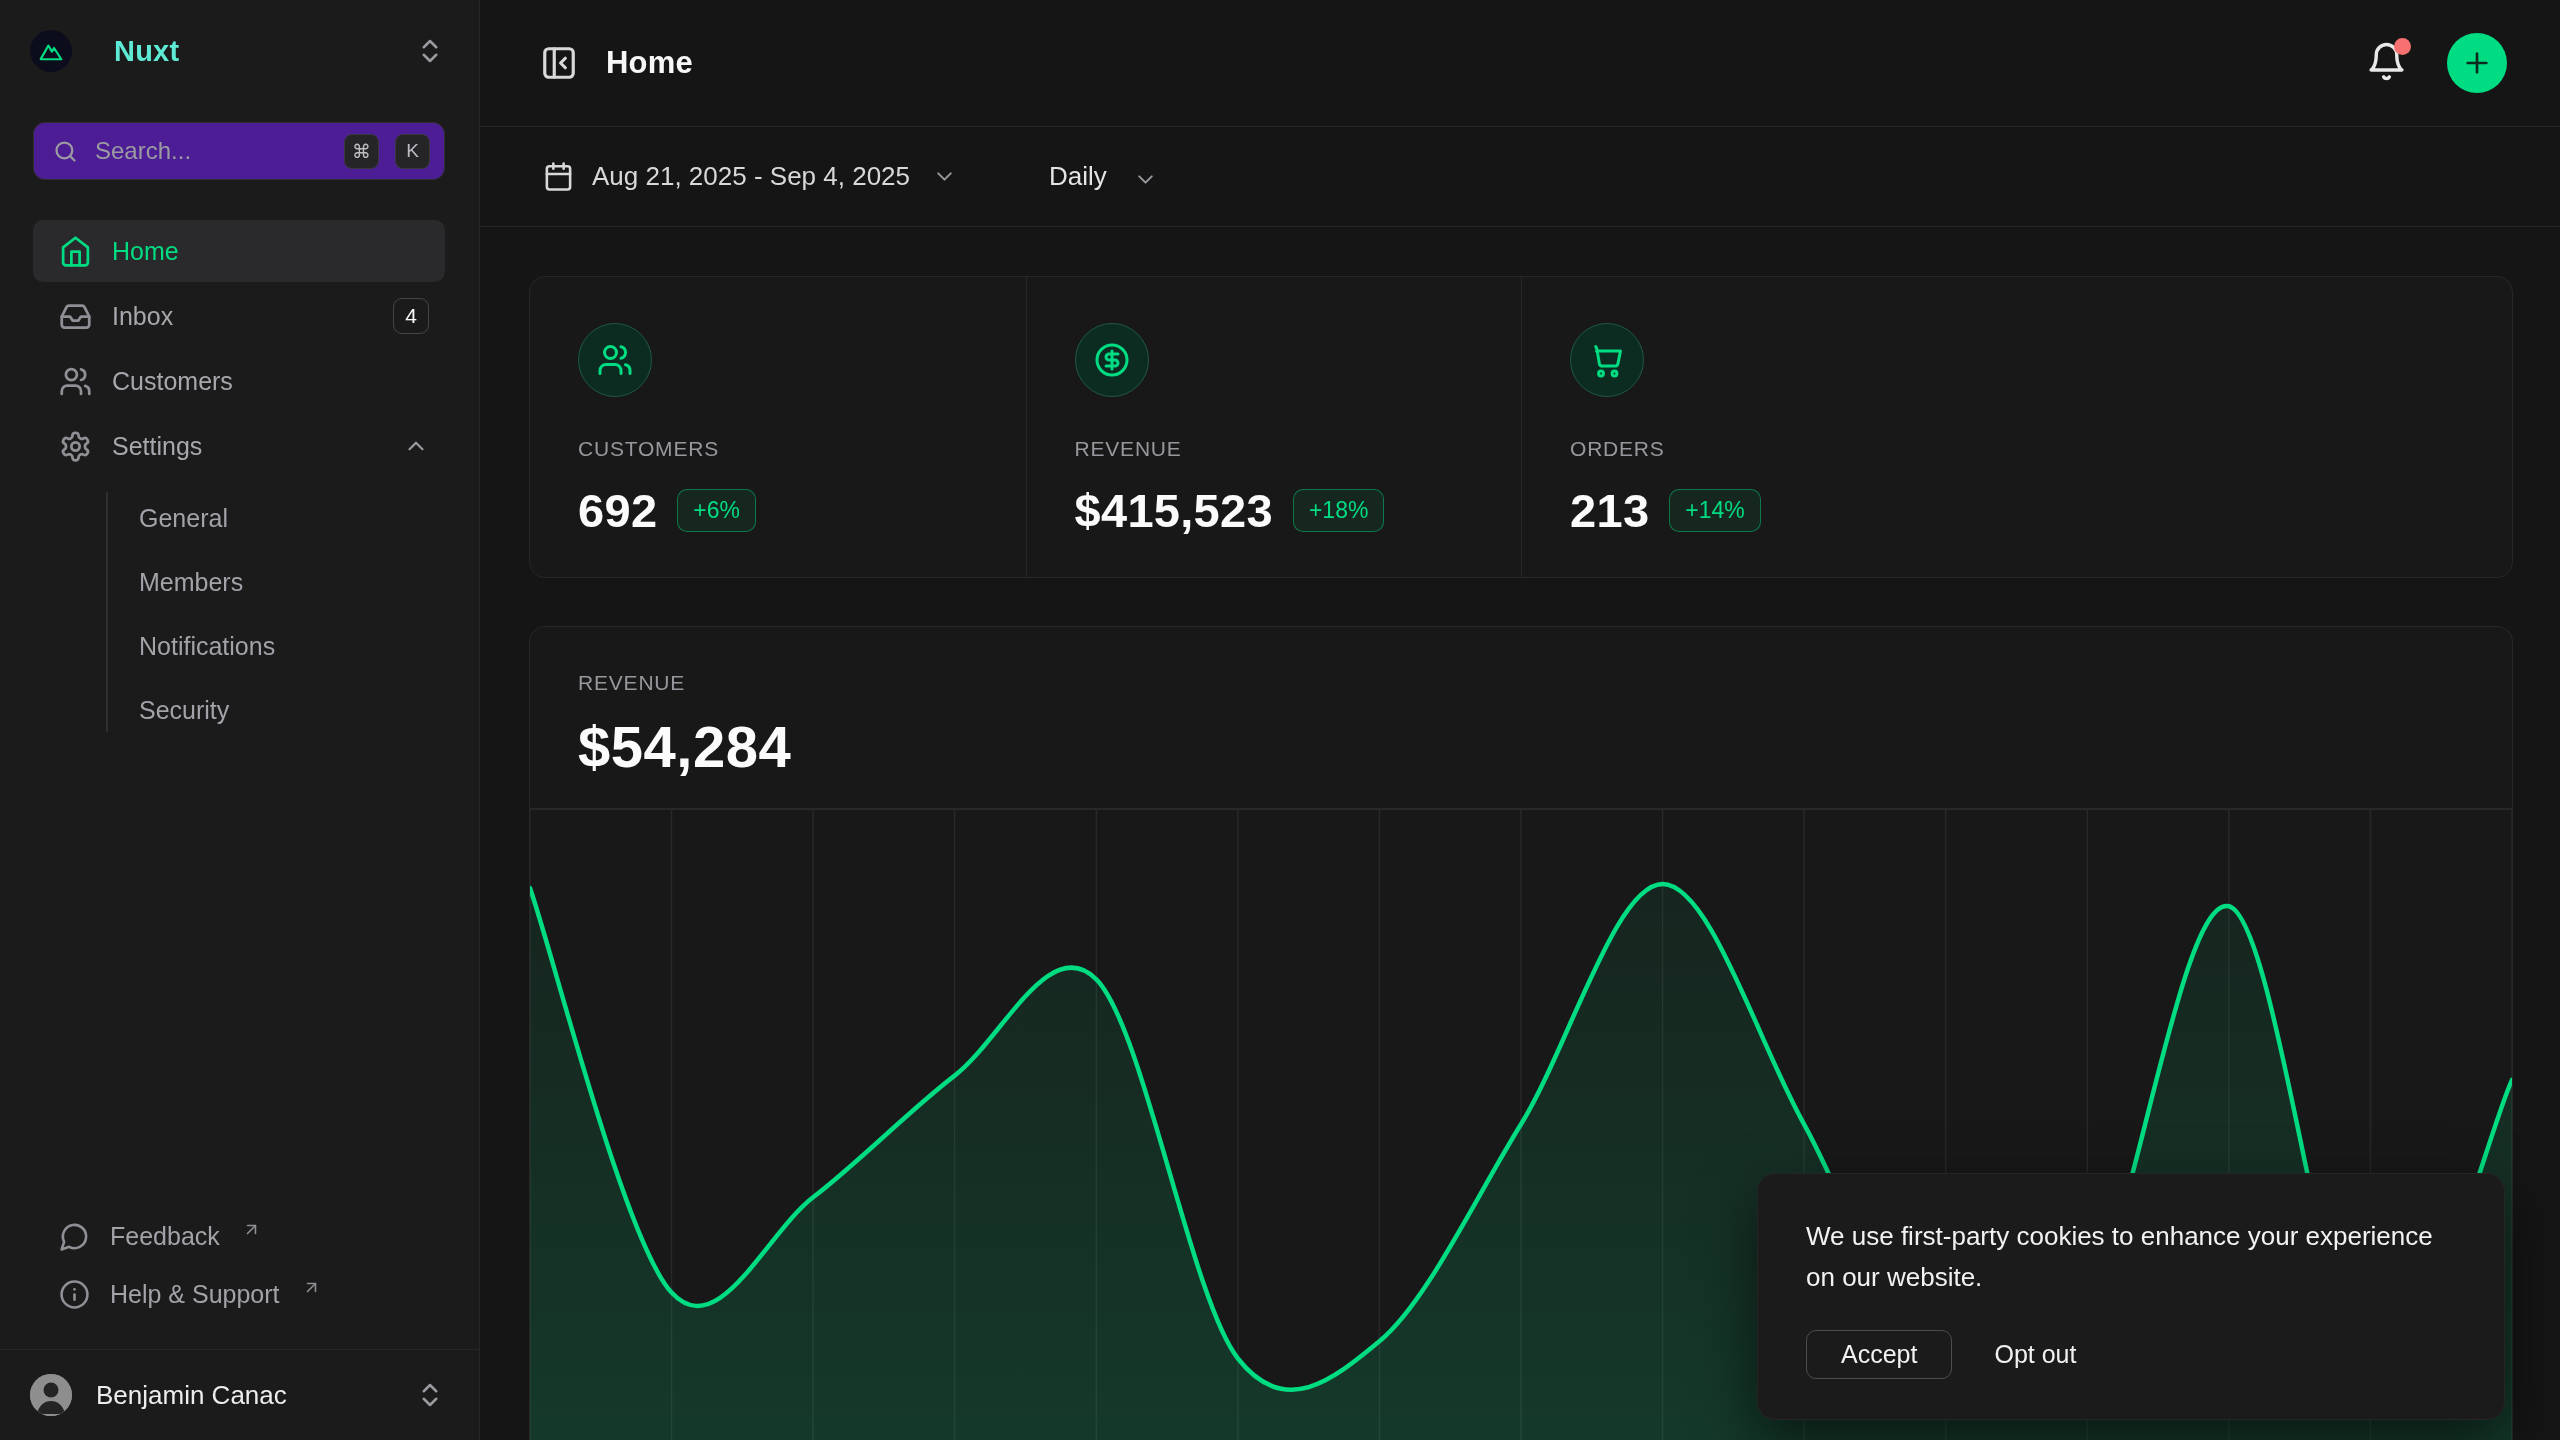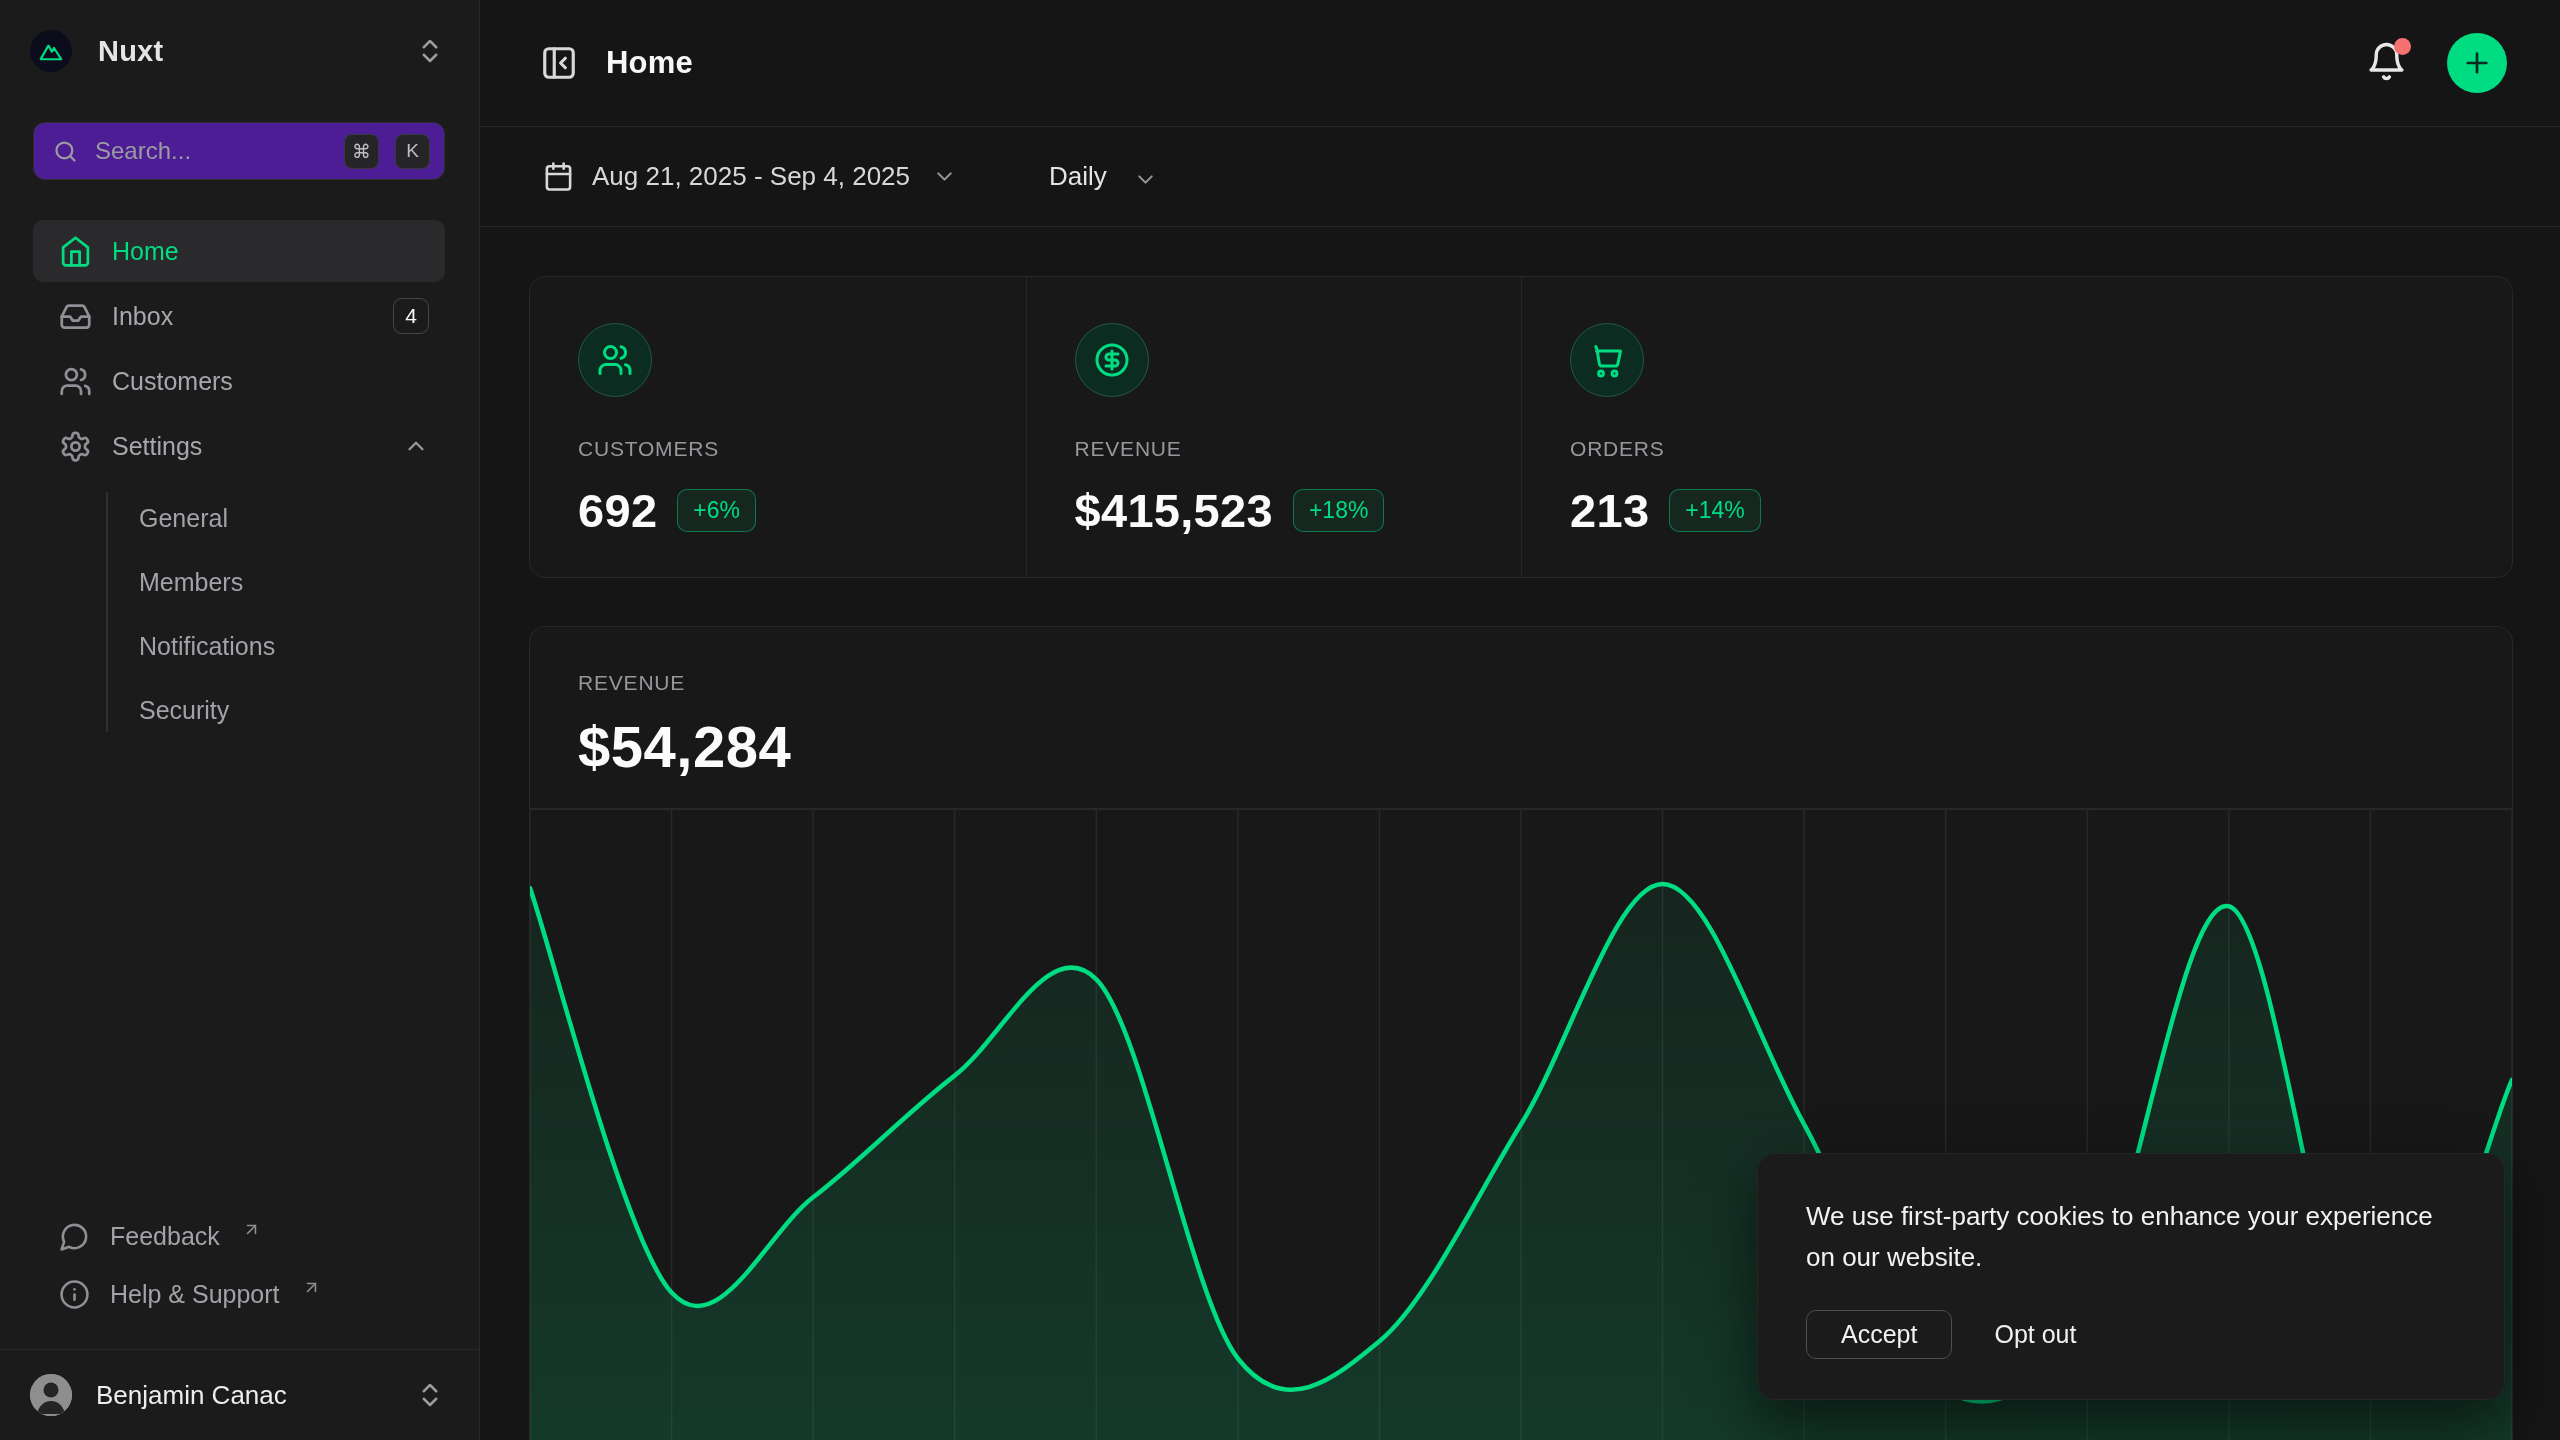--- a/index.html
+++ b/index.html
@@ -6,21 +6,21 @@
   html,body { width:2560px; height:1440px; overflow:hidden; background:#101010; }
   body { font-family:"Liberation Sans","DejaVu Sans",sans-serif; color:#f5f5f5; }
   .app { display:flex; width:2560px; height:1440px; }
 
   
   .sidebar { width:480px; flex:0 0 480px; background:#1b1b1c; border-right:1px solid #272727;
              display:flex; flex-direction:column; }
   .brand-row { display:flex; align-items:center; gap:26px; padding:30px 34px 6px 30px; }
   .brand-logo { width:42px; height:42px; border-radius:50%; background:#0b0d1c;
                 display:flex; align-items:center; justify-content:center; flex:0 0 42px; }
-  .brand-name { font-size:29px; font-weight:600; color:#e5e5e5; letter-spacing:.2px; }
+  .brand-name { font-size:29px; font-weight:600; color:#5eead4; letter-spacing:.2px;margin-left:16px; }
   .icon { display:inline-flex; align-items:center; justify-content:center; }
   .muted-ic { color:#9b9ba1; }
   .spacer { flex:1; }
 
   .search { margin:44px 34px 0 33px; height:58px; border:1px solid #303032; background:#4c1d95;
             border-radius:12px; display:flex; align-items:center; gap:16px; padding:0 14px 0 18px; cursor:pointer; }
   .search-text { font-size:24px; color:#9b9ba1; flex:1; }
   .kbd { min-width:35px; height:35px; border:1px solid #3a3a3e; background:#252527; border-radius:8px;
          display:flex; align-items:center; justify-content:center; font-size:19px; color:#bdbdc3; padding:0 6px; }
 
@@ -80,21 +80,21 @@
 
   .chart-card { margin-top:48px; border:1px solid #272727; border-bottom:none; background:#181818;
                 border-radius:16px 16px 0 0; height:836px; position:relative; overflow:hidden; }
   .chart-head { padding:44px 48px 0; }
   .chart-label { font-size:21px; letter-spacing:.8px; color:#97979d; font-weight:500; }
   .chart-total { margin-top:18px; font-size:58px; font-weight:700; color:#fbfbfb; letter-spacing:.5px; }
   .plot { position:absolute; left:0; right:0; top:181px; bottom:0; }
   .plot svg { width:100%; height:100%; display:block; }
 
   
-  .cookie { position:absolute; right:55px; bottom:40px; width:748px; background:#1b1b1b;
+  .cookie { position:absolute; right:55px; bottom:20px; width:748px; background:#1b1b1b;
             border:1px solid #262626; border-radius:18px; padding:42px 48px 40px; z-index:10;
             box-shadow:0 24px 60px rgba(0,0,0,.55); }
   .cookie-text { font-size:26px; line-height:41px; color:#f2f2f2; }
   .cookie-actions { margin-top:32px; display:flex; align-items:center; gap:42px; }
   .accept-btn { border:1.5px solid #4c4c52; border-radius:10px; padding:9px 34px; font-size:25px;
                 color:#f2f2f2; font-weight:400; background:transparent; cursor:pointer;
                 font-family:inherit; }
   .optout-btn { font-size:25px; color:#f2f2f2; font-weight:500; cursor:pointer; }
 
   svg.stroke { fill:none; stroke:currentColor; stroke-width:2; stroke-linecap:round; stroke-linejoin:round; }

